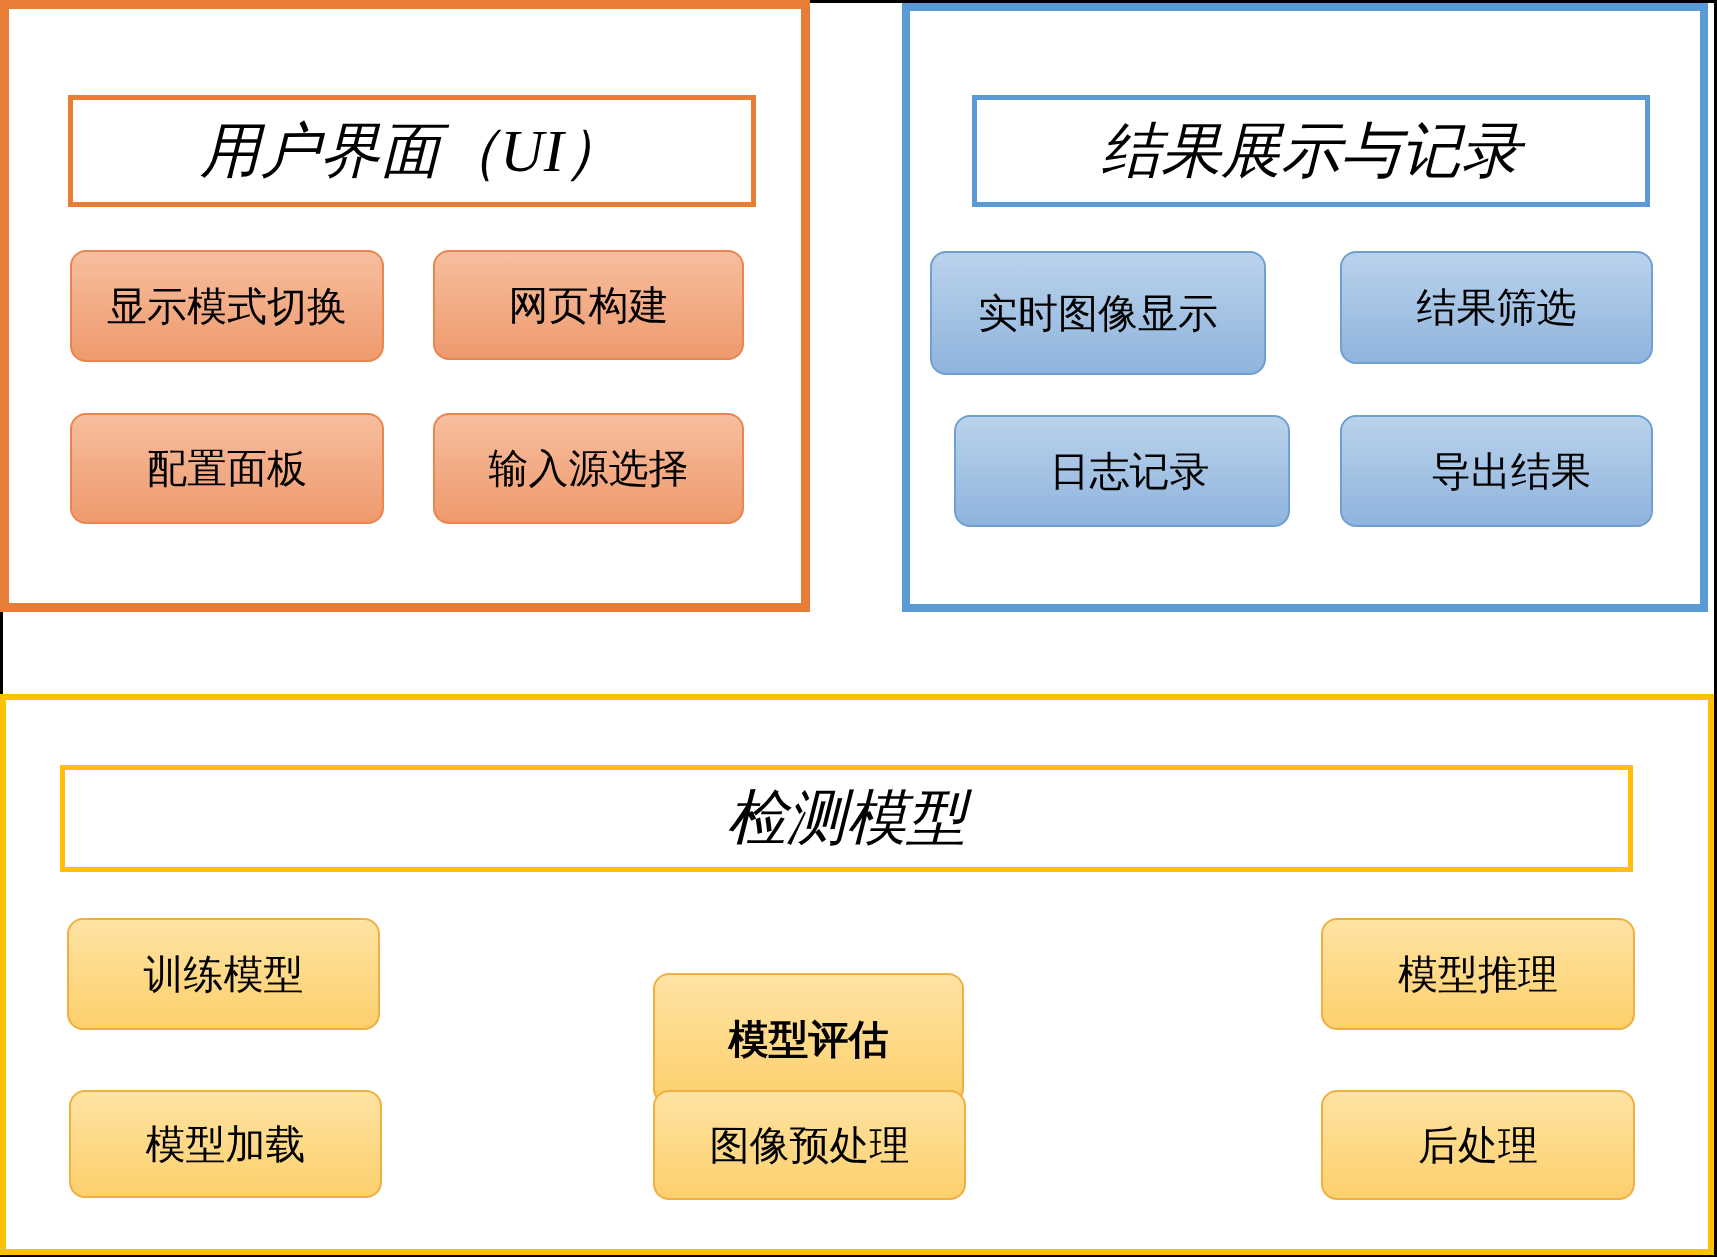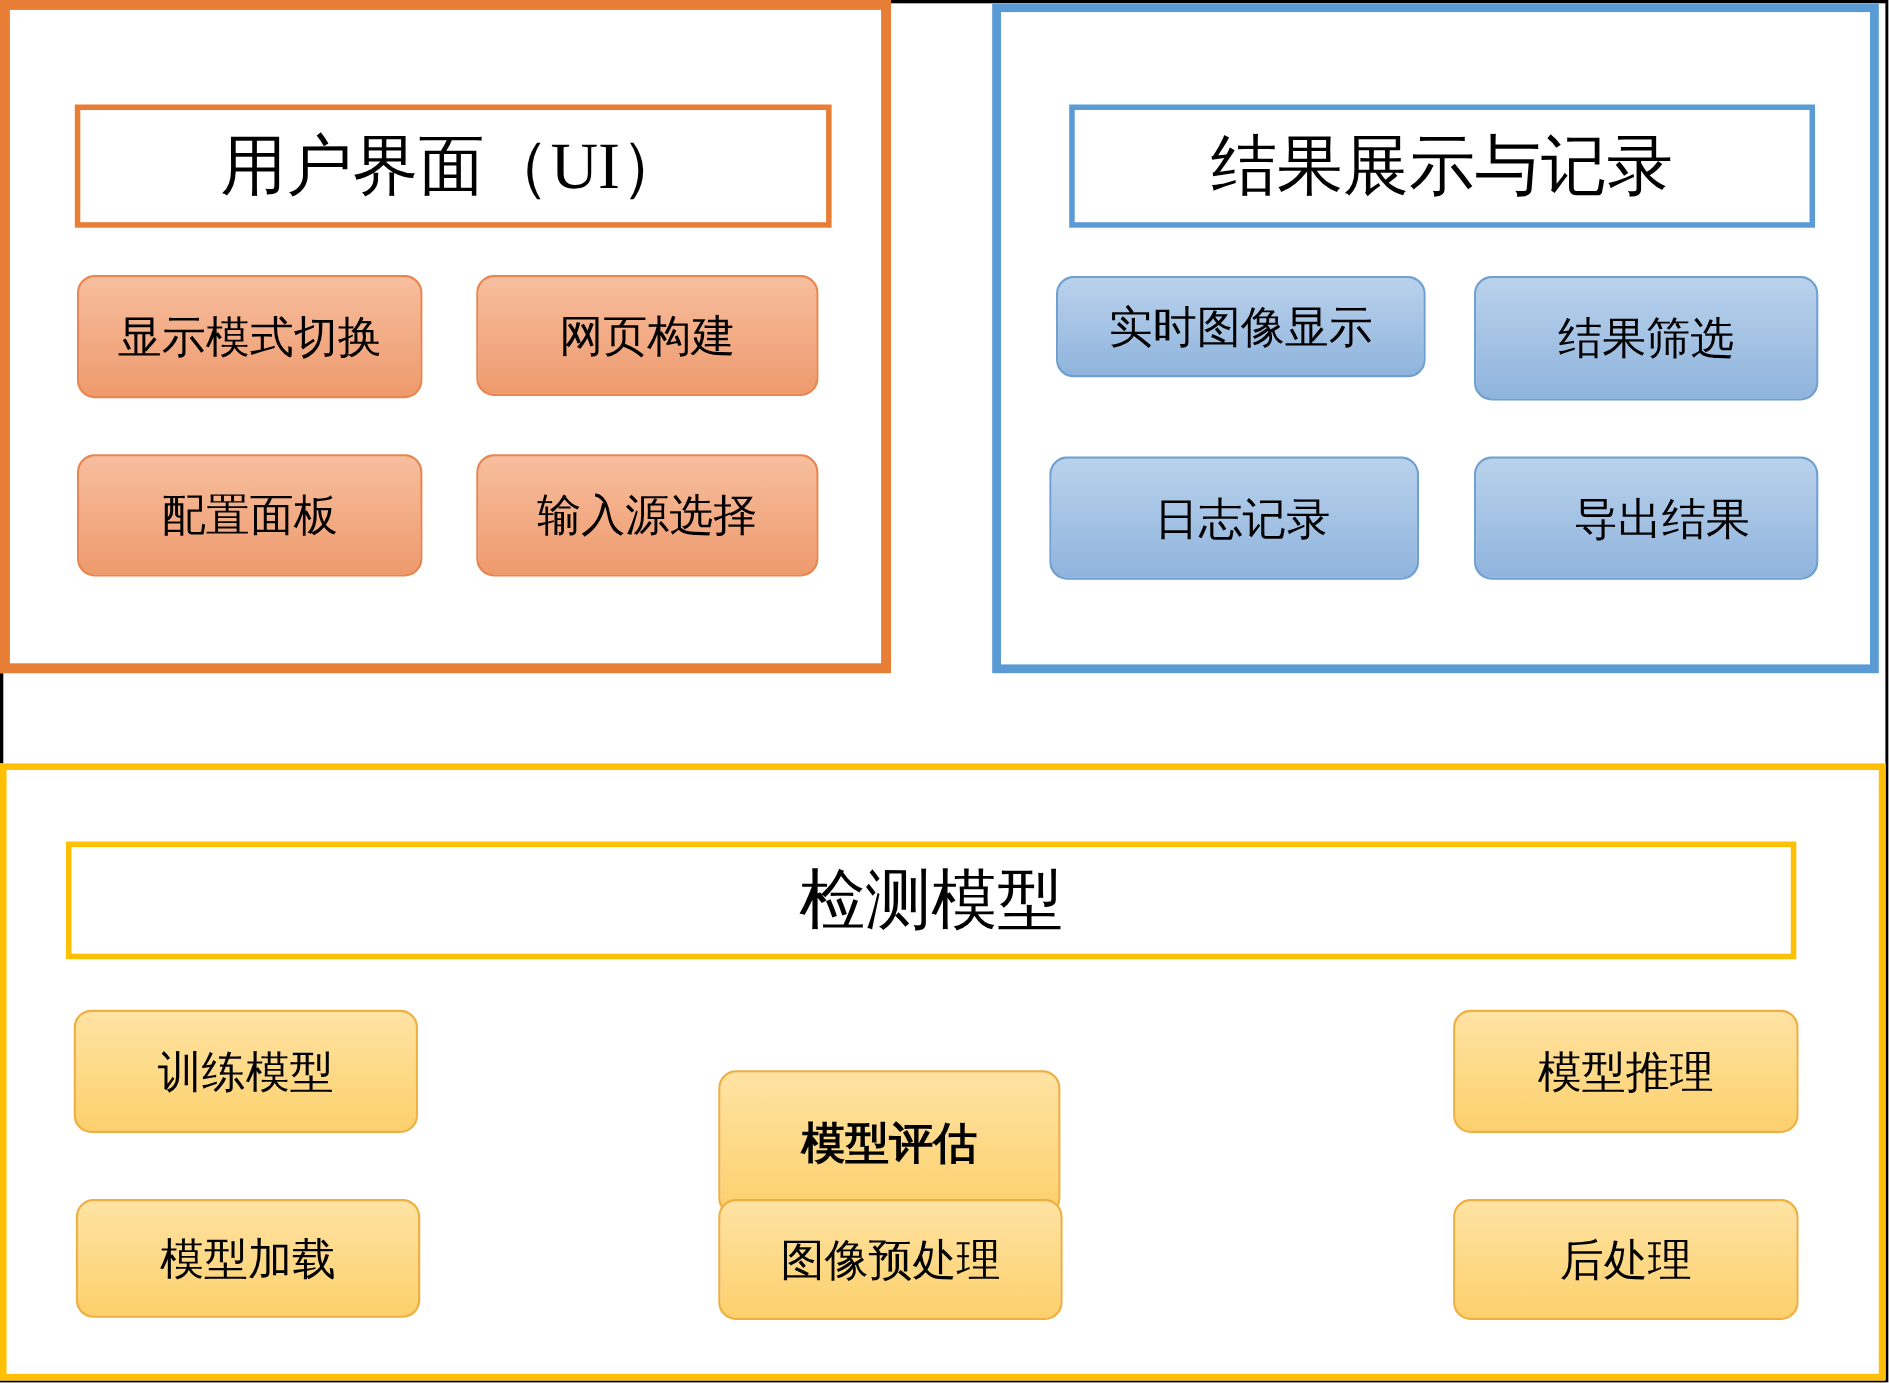--- a/index.html
+++ b/index.html
@@ -34,20 +34,21 @@
     border:6px solid #FFC003;
   }
   .titlebox{
     position:absolute;
     background:#ffffff;
     box-sizing:border-box;
     display:flex;align-items:center;justify-content:center;
     font-size:60px;color:#000000;
     z-index:2;
     white-space:nowrap;
+    font-style:italic;
   }
   .titlebox.ui-title{
     left:68px;top:95px;width:688px;height:112px;
     border:5px solid #E87E35;
   }
   .titlebox.results-title{
     left:972px;top:95px;width:678px;height:112px;
     border:5px solid #5B9BD5;
   }
   .titlebox.model-title{
@@ -74,21 +75,21 @@
   .cell.gold{
     background:linear-gradient(180deg,#FFE3A3 0%,#FCD06C 100%);
     border:2px solid #EFAF41;
   }
   
   .c-ui-0{left:70px; top:250px;width:314px;height:112px;}
   .c-ui-1{left:433px;top:250px;width:311px;height:110px;}
   .c-ui-2{left:70px; top:413px;width:314px;height:111px;}
   .c-ui-3{left:433px;top:413px;width:311px;height:111px;}
   
-  .c-res-0{left:960px; top:251px;width:336px;height:92px;}
+  .c-res-0{left:930px; top:251px;width:336px;height:124px;}
   .c-res-1{left:1340px;top:251px;width:313px;height:113px;}
   .c-res-2{left:954px; top:415px;width:336px;height:112px;padding-left:15px;}
   .c-res-3{left:1340px;top:415px;width:313px;height:112px;padding-left:29px;}
   
   .c-mod-0{left:67px;  top:918px; width:313px;height:112px;}
   .c-mod-1{left:653px; top:973px; width:311px;height:132px;font-weight:bold;}
   .c-mod-2{left:1321px;top:918px; width:314px;height:112px;}
   .c-mod-3{left:69px;  top:1090px;width:313px;height:108px;}
   .c-mod-4{left:653px; top:1090px;width:313px;height:110px;}
   .c-mod-5{left:1321px;top:1090px;width:314px;height:110px;}

